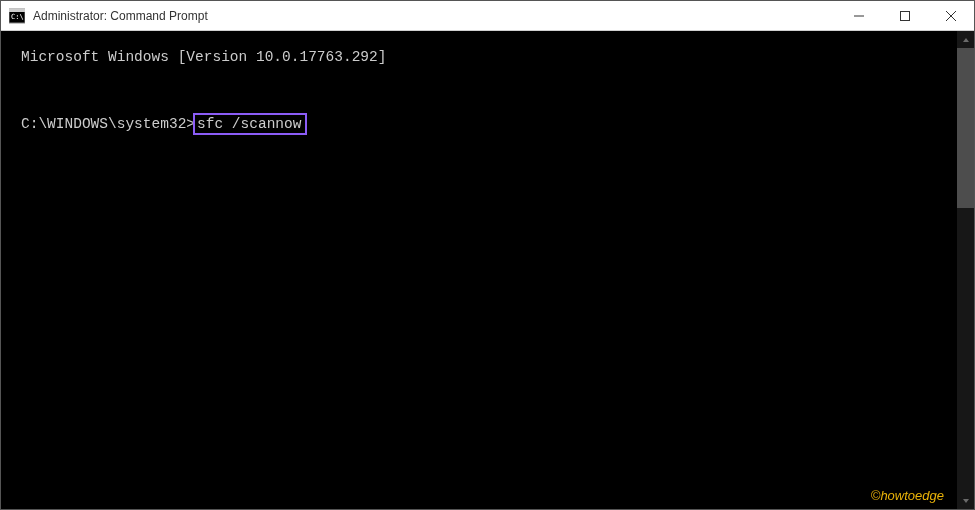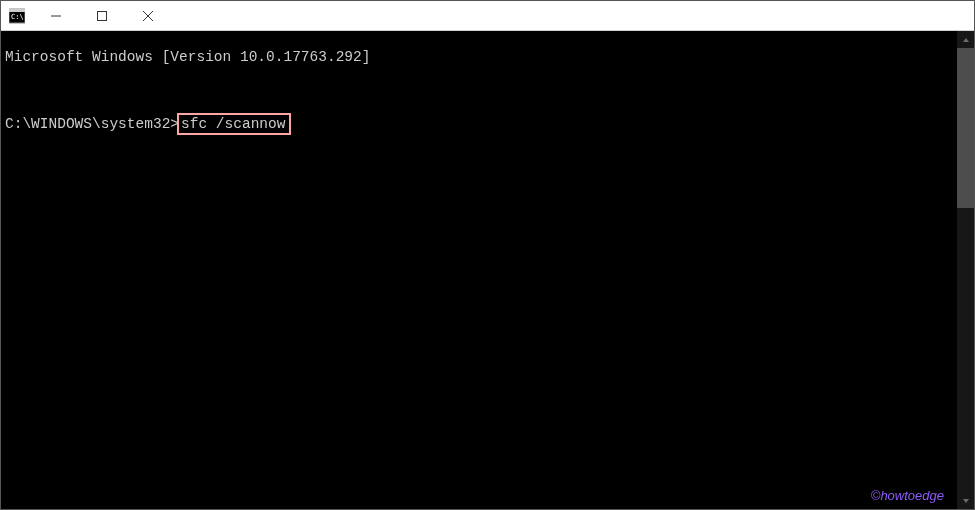--- a/index.html
+++ b/index.html
@@ -62,39 +62,40 @@
     }
     .window-control svg {
       width: 10px;
       height: 10px;
     }
     .terminal-area {
       flex: 1;
       background: #000000;
       position: relative;
       display: flex;
+      padding-left: 16px;
     }
     .terminal-content {
       flex: 1;
       padding: 2px 4px;
       font-family: Consolas, "Courier New", monospace;
       font-size: 14.5px;
       line-height: 16px;
       color: #cccccc;
       white-space: pre;
       overflow: hidden;
     }
     .terminal-line {
       display: block;
     }
     .prompt-line {
       display: inline;
     }
     .highlight-box {
-      border: 2px solid #fca5a5;
+      border: 2px solid #8b5cf6;
       padding: 1px 4px 1px 2px;
       display: inline-block;
       margin-left: -2px;
       font-family: Liberation Mono, monospace;
     }
     .scrollbar {
       width: 17px;
       background: #171717;
       display: flex;
       flex-direction: column;
@@ -120,38 +121,39 @@
       top: 0;
       left: 0;
       right: 0;
       height: 160px;
       background: #4d4d4d;
     }
     .watermark {
       position: absolute;
       bottom: 6px;
       right: 30px;
-      color: #8b5cf6;
+      color: #eab308;
       font-size: 13px;
       font-family: "Segoe UI", sans-serif;
       font-style: italic;
     }
   </style>
 </head>
 <body>
 
 <div class="window">
   <div class="titlebar">
     <span class="app-icon">
       <svg viewBox="0 0 16 16">
         <rect x="0" y="1" width="16" height="14" fill="#000" stroke="#888" stroke-width="1"></rect>
         <rect x="0" y="1" width="16" height="3" fill="#ccc"></rect>
         <text x="2" y="11" font-size="7" fill="#fff" font-family="monospace">C:\</text>
       </svg>
     </span>
+    <span class="titlebar-text">Administrator: Command Prompt</span>
     <div class="window-controls">
       <div class="window-control">
         <svg viewBox="0 0 10 10">
             <line x1="0" y1="5" x2="10" y2="5" stroke="#333" stroke-width="1"></line>
           </svg>
       </div>
       <div class="window-control">
         <svg viewBox="0 0 10 10">
             <rect x="0.5" y="0.5" width="9" height="9" fill="none" stroke="#333" stroke-width="1"></rect>
           </svg>

